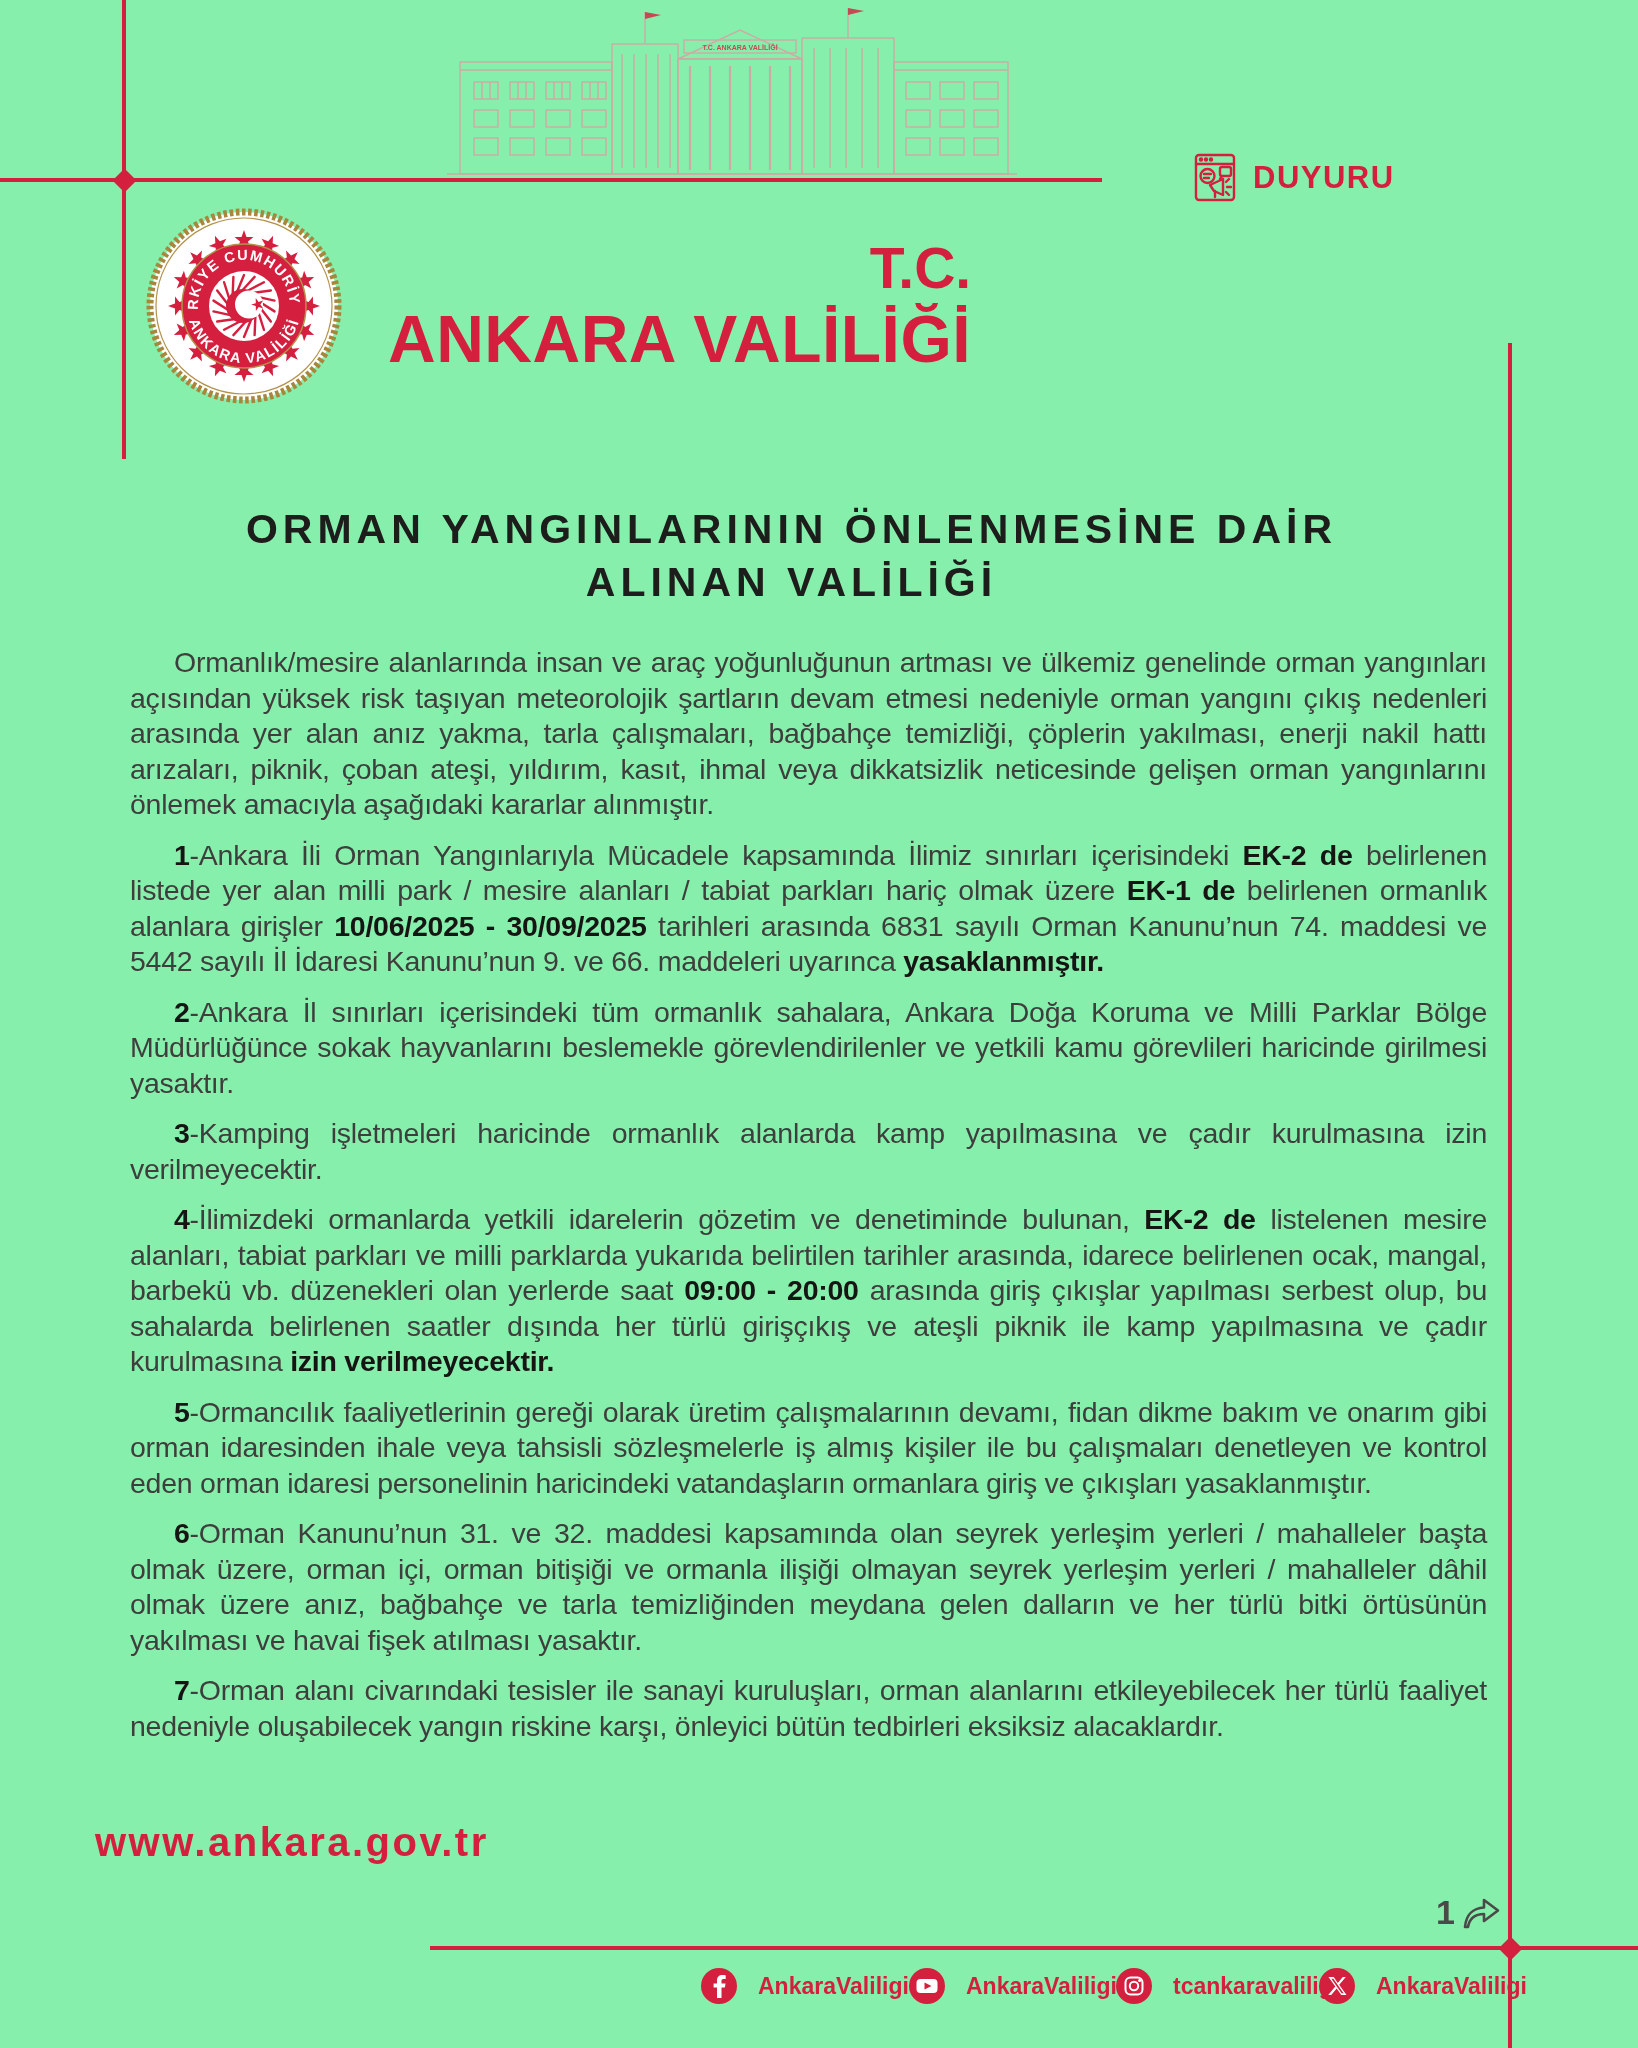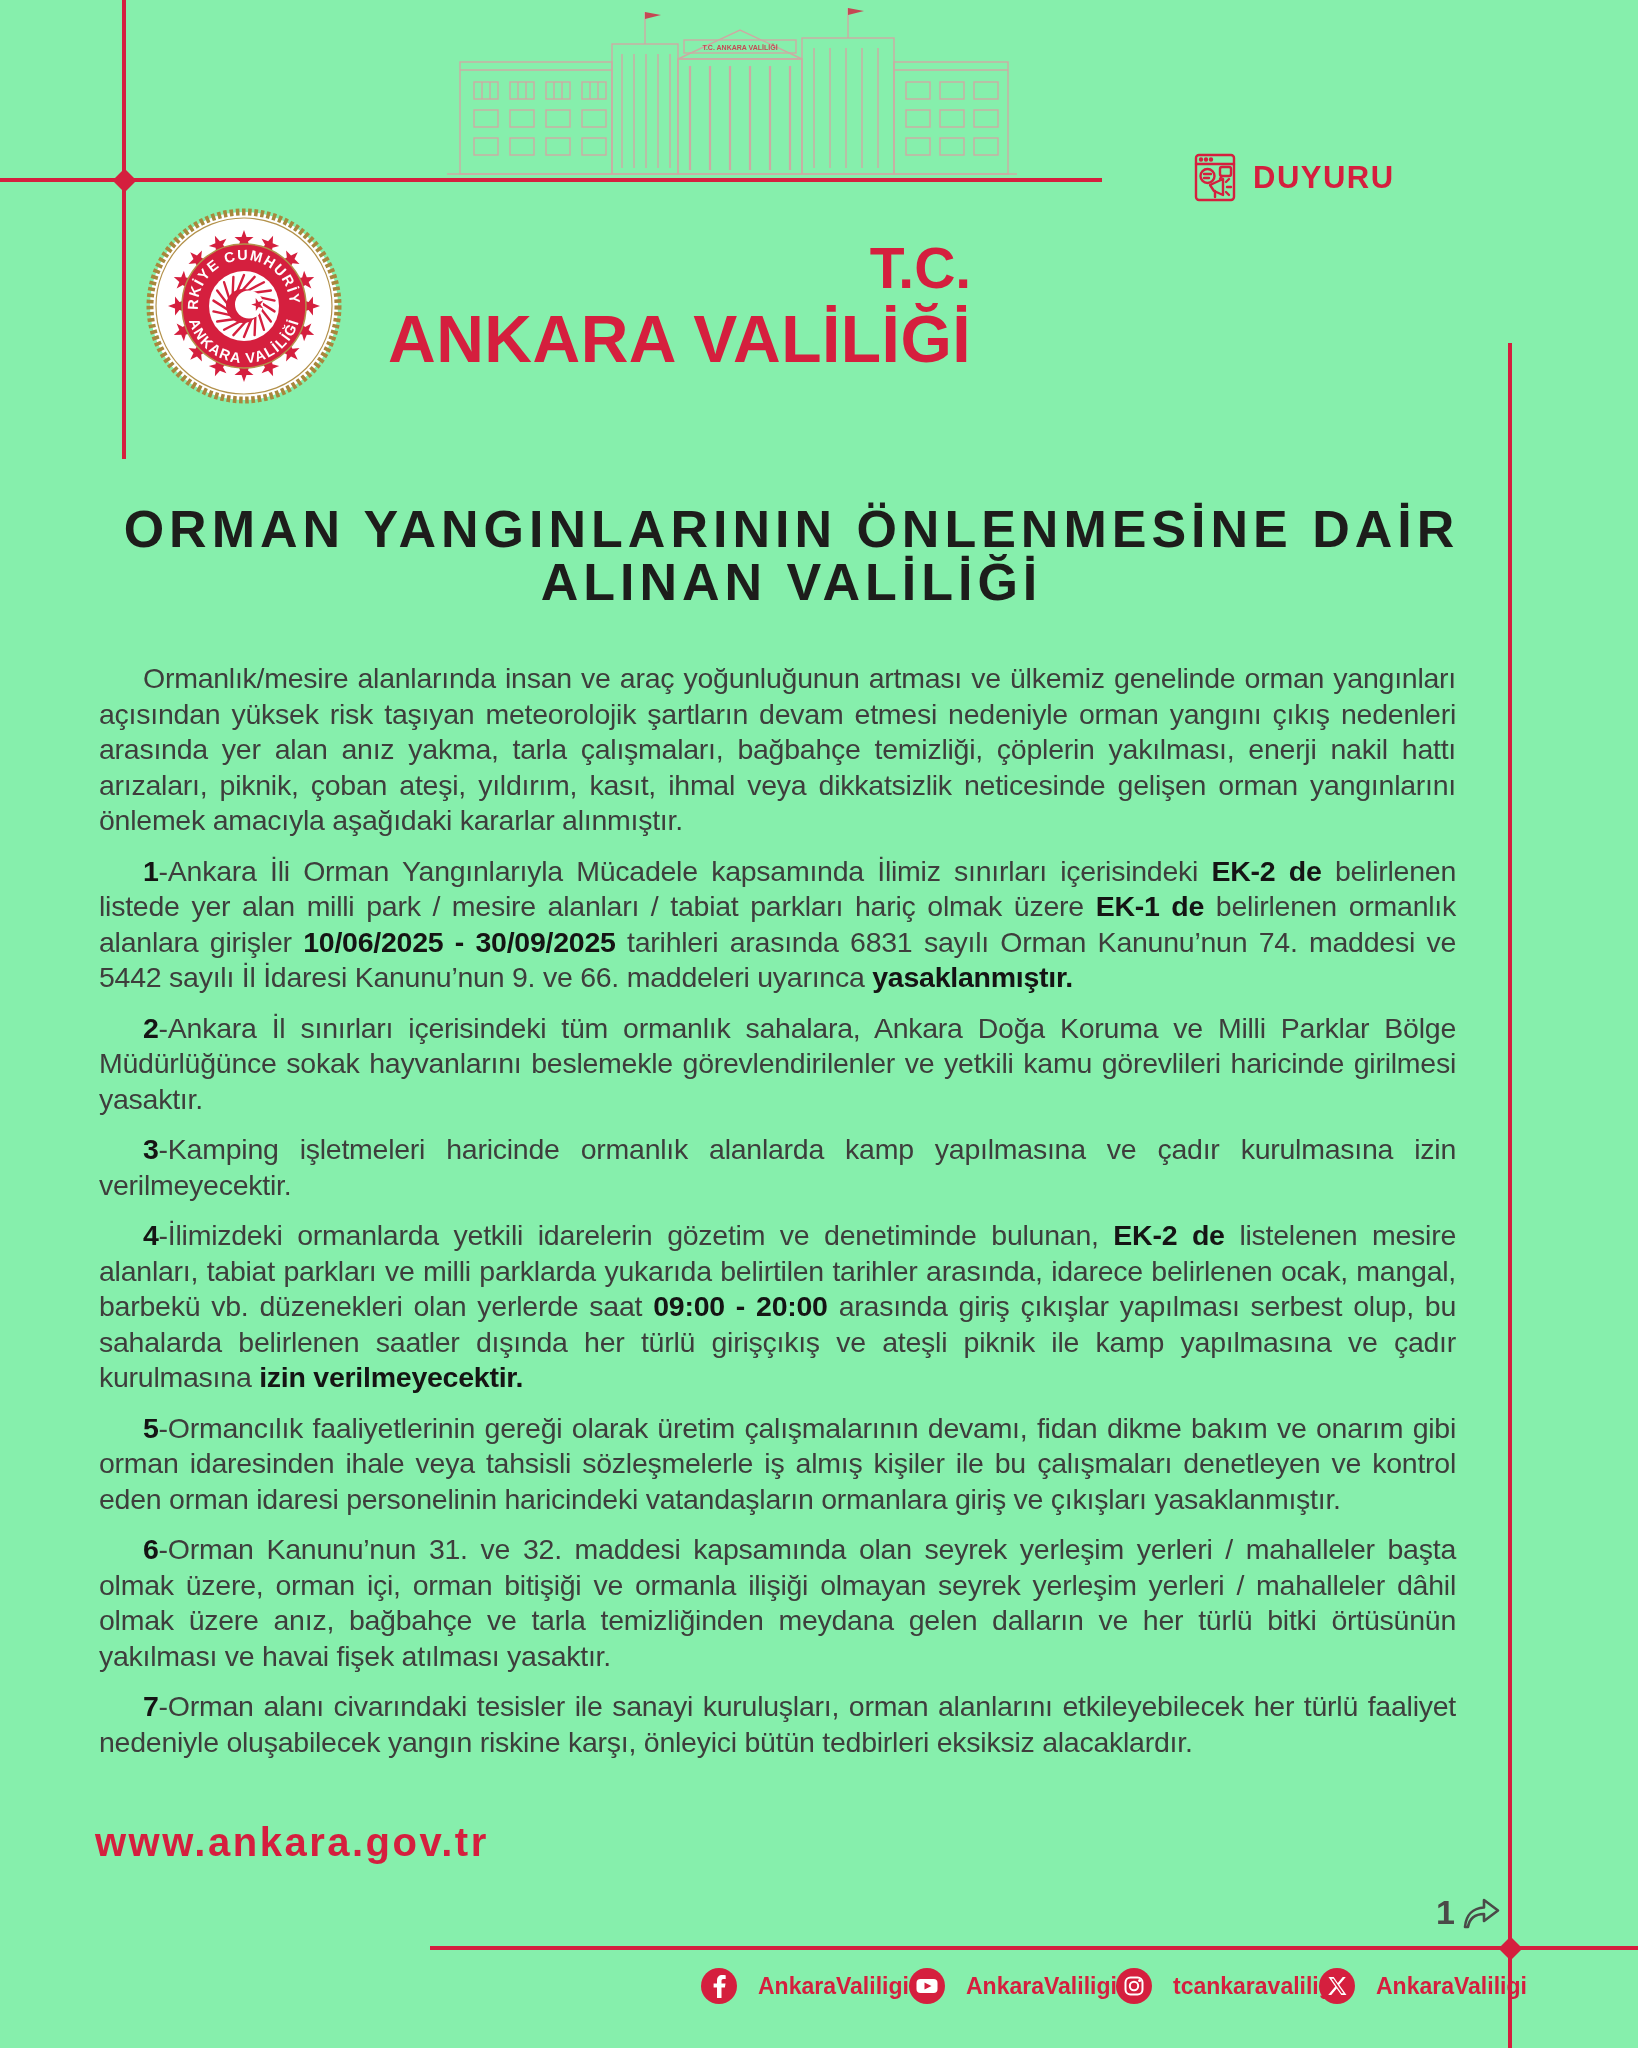--- a/index.html
+++ b/index.html
@@ -23,24 +23,24 @@
   .badge{position:absolute;left:1193px;top:153px;display:flex;align-items:center;gap:10px;}
   .badge-label{color:#d51f3e;font-weight:bold;font-size:31px;letter-spacing:1.5px;}
 
   
   .seal{position:absolute;left:144px;top:206px;width:200px;height:200px;}
   .orgname{position:absolute;left:388px;top:240px;color:#d51f3e;font-weight:bold;line-height:1;}
   .orgname .l1{font-size:57px;margin-bottom:9px;text-align:right;}
   .orgname .l2{font-size:66px;letter-spacing:.5px;}
 
   
-  .title{position:absolute;left:113px;top:503px;width:1357px;text-align:center;color:#1d1d1b;font-weight:bold;font-size:52px;letter-spacing:5px;line-height:53px;}
-
-  
-  .body-text{position:absolute;left:99px;top:645px;width:1357px;color:#3e3e3c;font-size:28.5px;line-height:35.5px;letter-spacing:-0.25px;text-align:justify;margin-top:16px;}
+  .title{position:absolute;left:113px;top:503px;width:1357px;text-align:center;color:#1d1d1b;font-weight:bold;font-size:41px;letter-spacing:5px;line-height:53px;}
+
+  
+  .body-text{position:absolute;left:130px;top:645px;width:1357px;color:#3e3e3c;font-size:28.5px;line-height:35.5px;letter-spacing:-0.25px;text-align:justify;}
   .body-text p{margin:0 0 15px 0;text-indent:44px;}
   .body-text .b{font-weight:bold;color:#151514;}
 
   
   .website{position:absolute;left:95px;top:1820px;color:#d51f3e;font-weight:bold;font-size:40px;letter-spacing:2.5px;}
   .social{position:absolute;top:1967px;display:flex;align-items:center;gap:20px;}
   .social .handle{color:#d51f3e;font-weight:bold;font-size:23px;}
   .soc-fb{left:700px;} .soc-yt{left:908px;} .soc-ig{left:1115px;} .soc-x{left:1318px;}
   .pageno{position:absolute;left:1436px;top:1893px;display:flex;align-items:center;gap:6px;color:#4a4a48;}
   .pageno .num{font-size:34px;font-weight:bold;}

